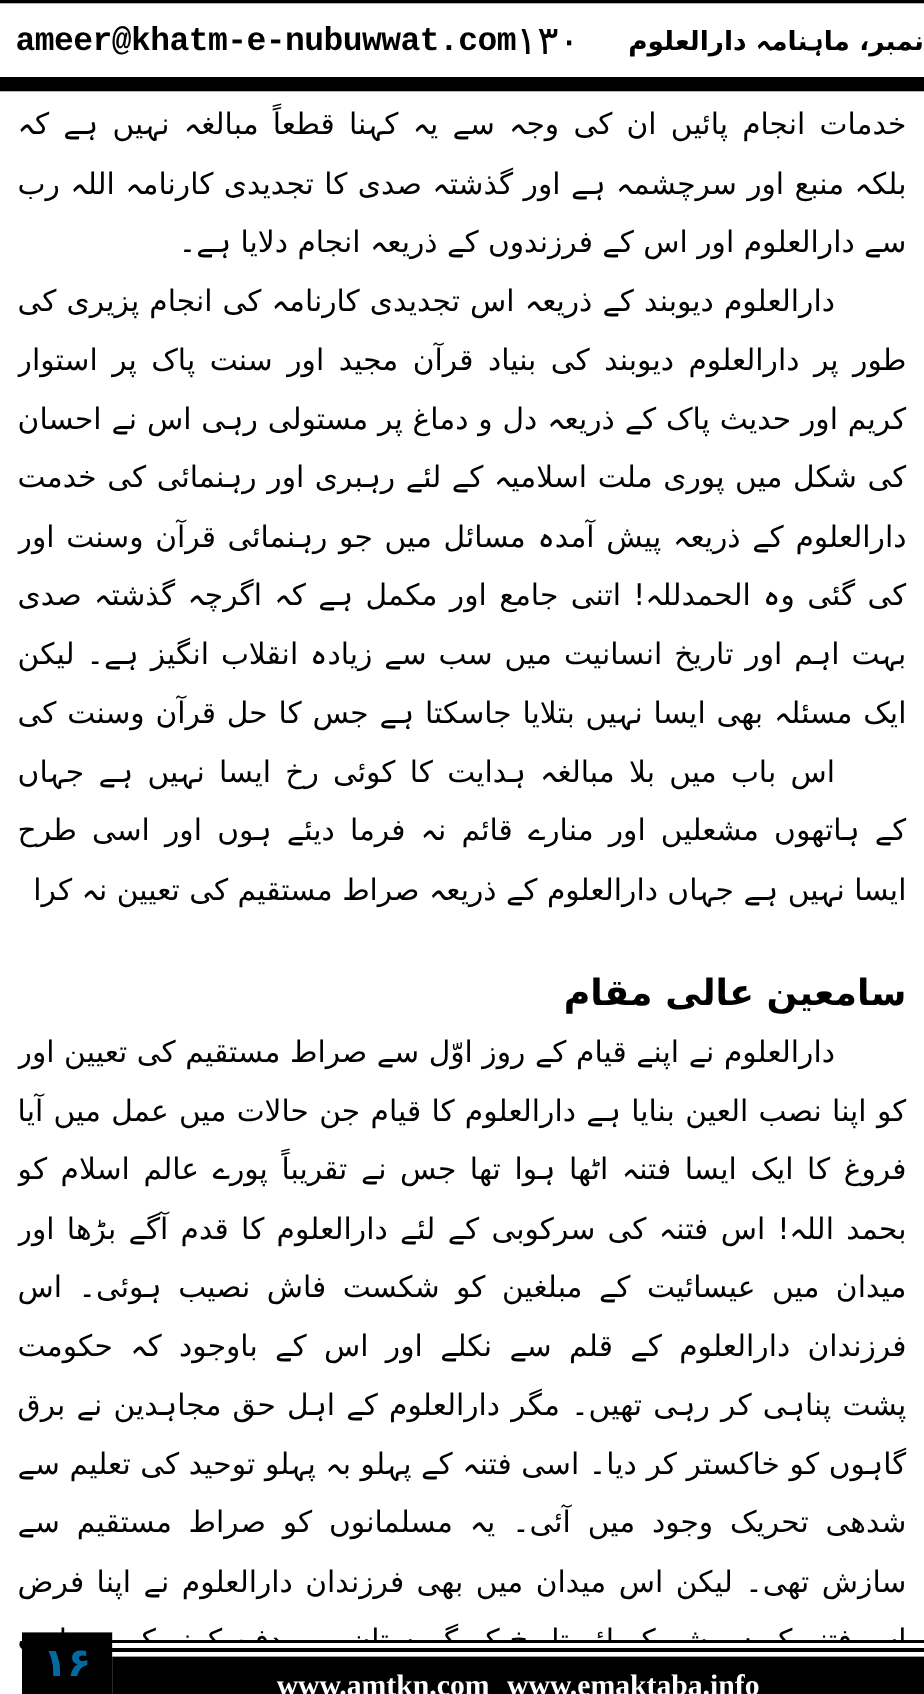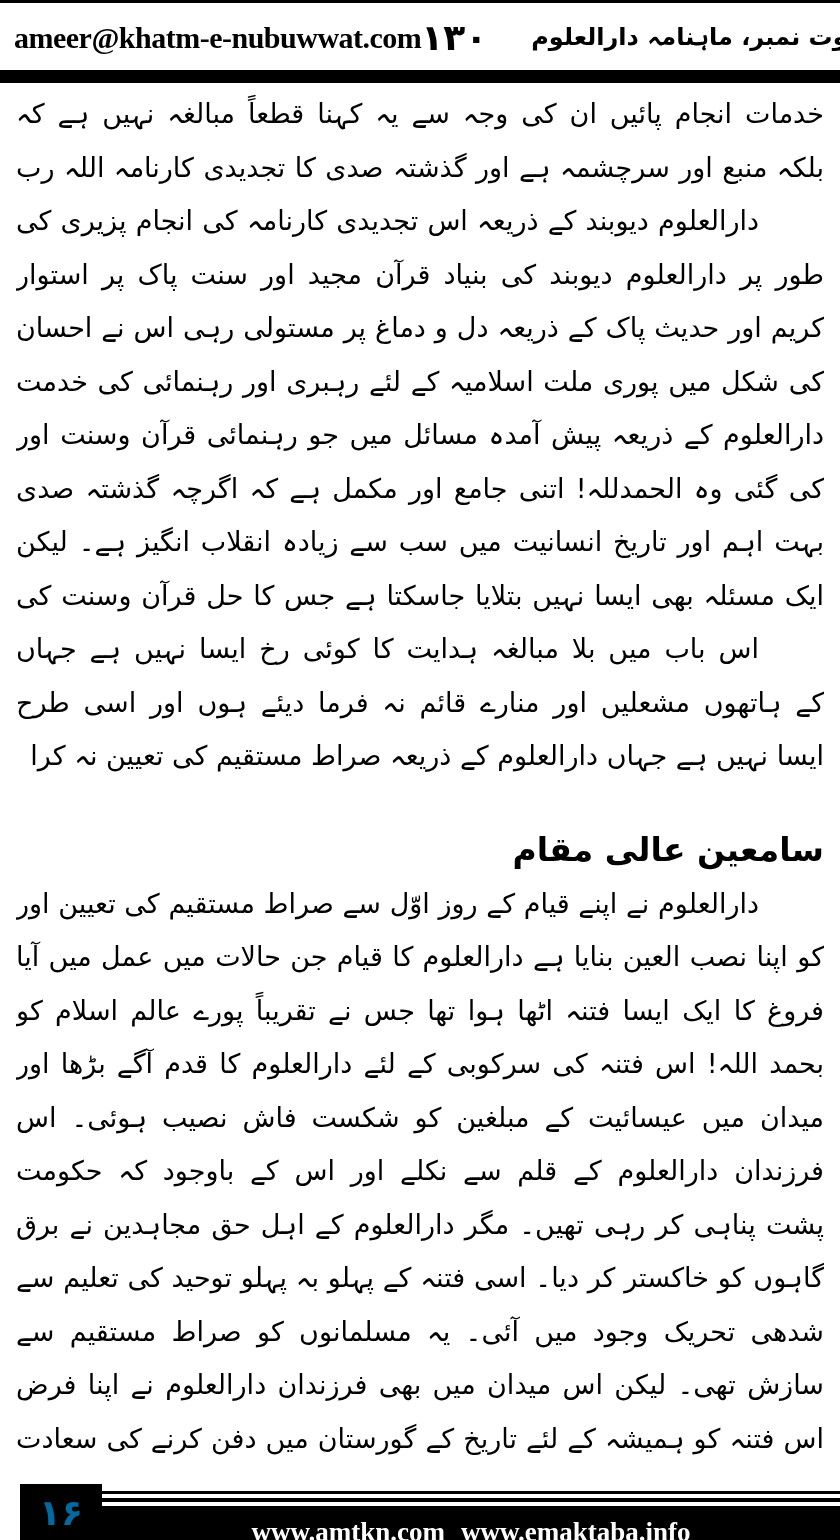--- a/index.html
+++ b/index.html
@@ -19,34 +19,34 @@
   }
   
   .header {
     display: flex;
     justify-content: space-between;
     align-items: center;
     padding: 10px 14px 2px 14px;
     height: 50px;
   }
   .email {
-    font-family: Liberation Serif, serif;
+    font-family: Liberation Mono, monospace;
     font-weight: bold;
     font-size: 30px;
     letter-spacing: -0.5px;
     white-space: nowrap;
   }
   .header-right {
     display: flex;
     align-items: center;
     gap: 44px;
   }
   .page-number-top {
     font-size: 36px;
-    font-weight: bold;
+    font-weight: normal;
     line-height: 1;
     white-space: nowrap;
   }
   .journal-title {
     direction: rtl;
     font-size: 24px;
     font-weight: bold;
     white-space: nowrap;
     line-height: 1.3;
   }
@@ -137,20 +137,21 @@
     <span class="page-number-top">۱۳۰</span>
     <span class="journal-title">احتساب جلد ۵۵؍ ختم نبوت نمبر، ماہنامہ دارالعلوم</span>
   </span>
 </div>
 
 <div class="head-bar"></div>
 
 <div class="content">
   <div class="line">خدمات انجام پائیں ان کی وجہ سے یہ کہنا قطعاً مبالغہ نہیں ہے کہ دارالعلوم علم و عمل کا صرف محور نہیں</div>
   <div class="line">بلکہ منبع اور سرچشمہ ہے اور گذشتہ صدی کا تجدیدی کارنامہ اللہ رب العزت نے محض اپنے فضل وکرم</div>
+  <div class="line e">سے دارالعلوم اور اس کے فرزندوں کے ذریعہ انجام دلایا ہے۔</div>
   <div class="line i">دارالعلوم دیوبند کے ذریعہ اس تجدیدی کارنامہ کی انجام پزیری کی وجہ یہ ہے کہ علمی و عملی</div>
   <div class="line">طور پر دارالعلوم دیوبند کی بنیاد قرآن مجید اور سنت پاک پر استوار ہوئی ہے۔ پھر جو روشنی قرآن</div>
   <div class="line">کریم اور حدیث پاک کے ذریعہ دل و دماغ پر مستولی رہی اس نے احسان وسلوک اور فقہ وفتاویٰ</div>
   <div class="line">کی شکل میں پوری ملت اسلامیہ کے لئے رہبری اور رہنمائی کی خدمت انجام دی۔ چنانچہ رجال</div>
   <div class="line">دارالعلوم کے ذریعہ پیش آمدہ مسائل میں جو رہنمائی قرآن وسنت اور اجماع وقیاس کی روشنی میں</div>
   <div class="line">کی گئی وہ الحمدللہ! اتنی جامع اور مکمل ہے کہ اگرچہ گذشتہ صدی اپنی مادی اور صنعتی ترقی کے لحاظ سے</div>
   <div class="line">بہت اہم اور تاریخ انسانیت میں سب سے زیادہ انقلاب انگیز ہے۔ لیکن انسانیت اور مسلمانوں کا</div>
   <div class="line">ایک مسئلہ بھی ایسا نہیں بتلایا جاسکتا ہے جس کا حل قرآن وسنت کی روشنی میں پیش نہ کر دیا گیا ہو۔</div>
   <div class="line i">اس باب میں بلا مبالغہ ہدایت کا کوئی رخ ایسا نہیں ہے جہاں باری تعالیٰ نے دارالعلوم</div>
   <div class="line">کے ہاتھوں مشعلیں اور منارے قائم نہ فرما دیئے ہوں اور اسی طرح ضلالت وگمراہی کا کوئی پیچ وخم</div>

